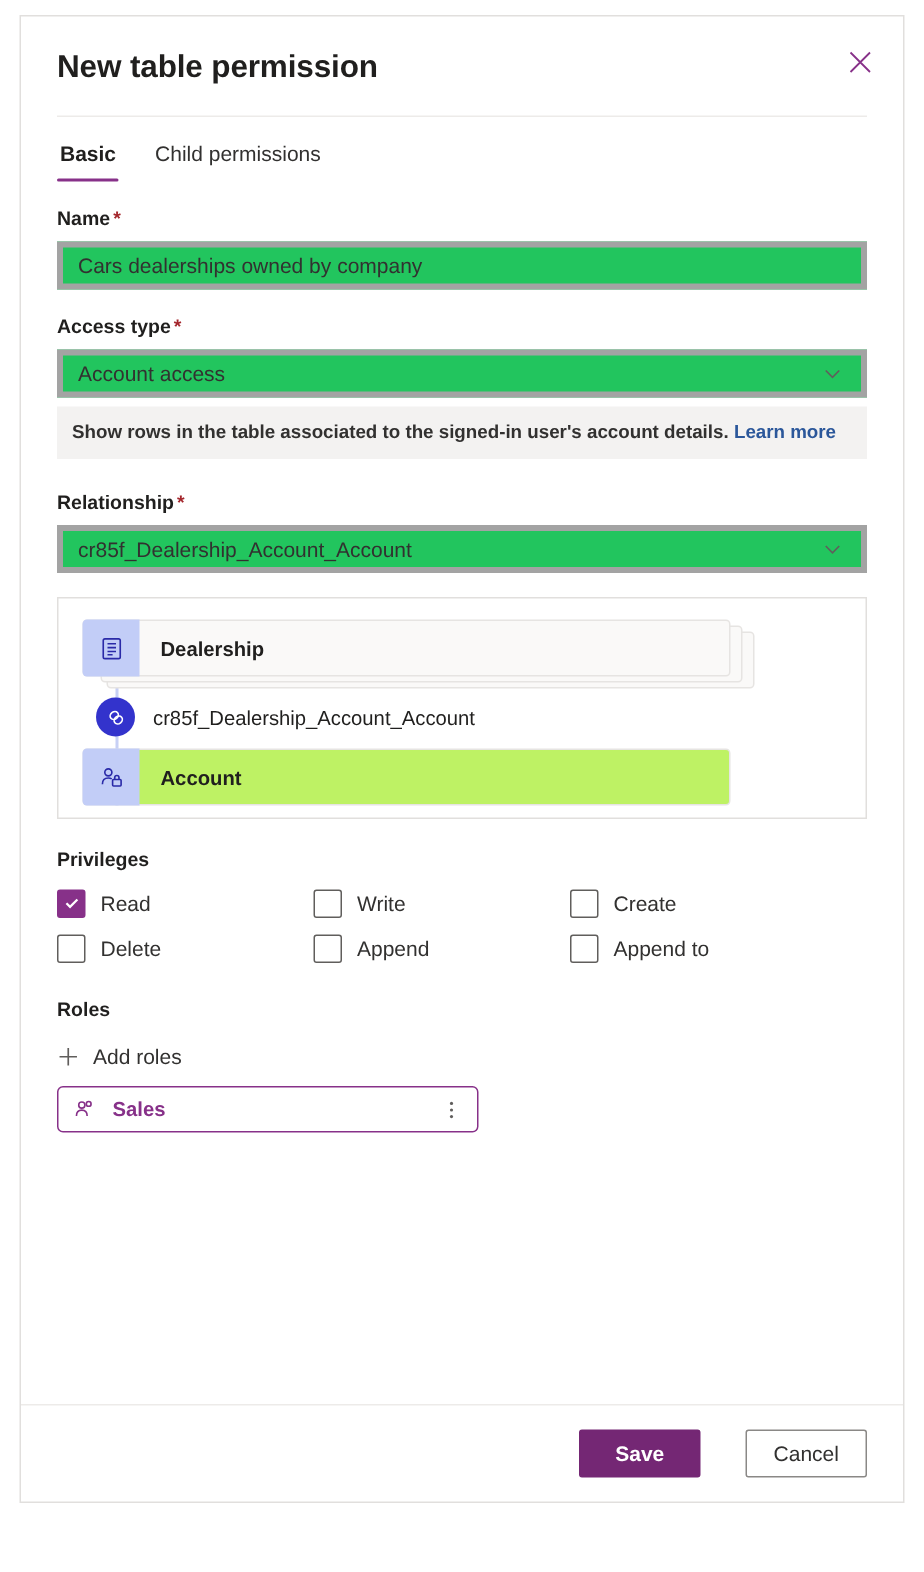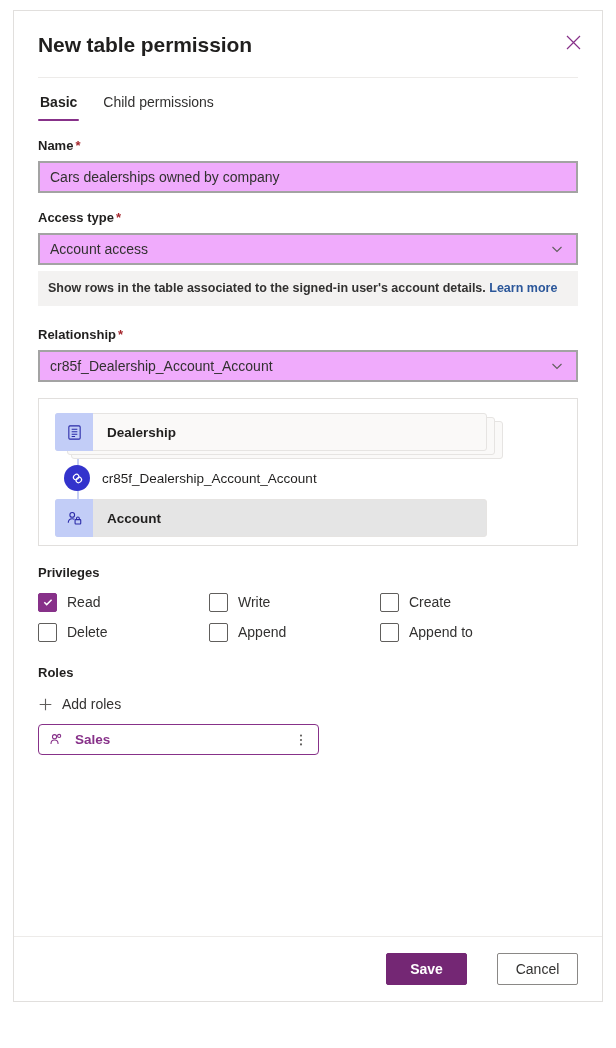--- a/index.html
+++ b/index.html
@@ -87,22 +87,22 @@
     font-weight: 600;
     color: #201f1e;
     margin-bottom: 6px;
     line-height: 18px;
   }
   .req { color: #a4262c; font-weight: 600; margin-left: 2px; }
 
   .input-box {
     position: relative;
     height: 32px;
-    border: 2px solid #a3a3a3;
-    background: #f0abfc;
+    border: 4px solid #a3a3a3;
+    background: #22c55e;
     display: flex;
     align-items: center;
     padding: 0 10px;
   }
   .input-val {
     font-size: 14px;
     color: #323130;
     line-height: 20px;
     flex: 1 1 auto;
     white-space: nowrap;
@@ -165,21 +165,21 @@
     border: 1px solid #e6e4e2;
     border-radius: 3px;
   }
   .card-stack .sheet.s3 { left: 16px; top: 8px;  right: 58px; }
   .card-stack .sheet.s2 { left: 12px; top: 4px;  right: 66px; }
   .card-stack .sheet.s1 { left: 0;    top: 0;    right: 74px; }
 
   .card {
     position: relative;
     height: 38px;
-    background: #e5e5e5;
+    background: #bef264;
     border: 1px solid #e6e4e2;
     border-radius: 3px;
     display: flex;
     align-items: center;
   }
   .card-icon {
     flex: 0 0 auto;
     width: 38px; height: 38px;
     margin: -1px 0 -1px -1px;
     background: #c2cdf7;

